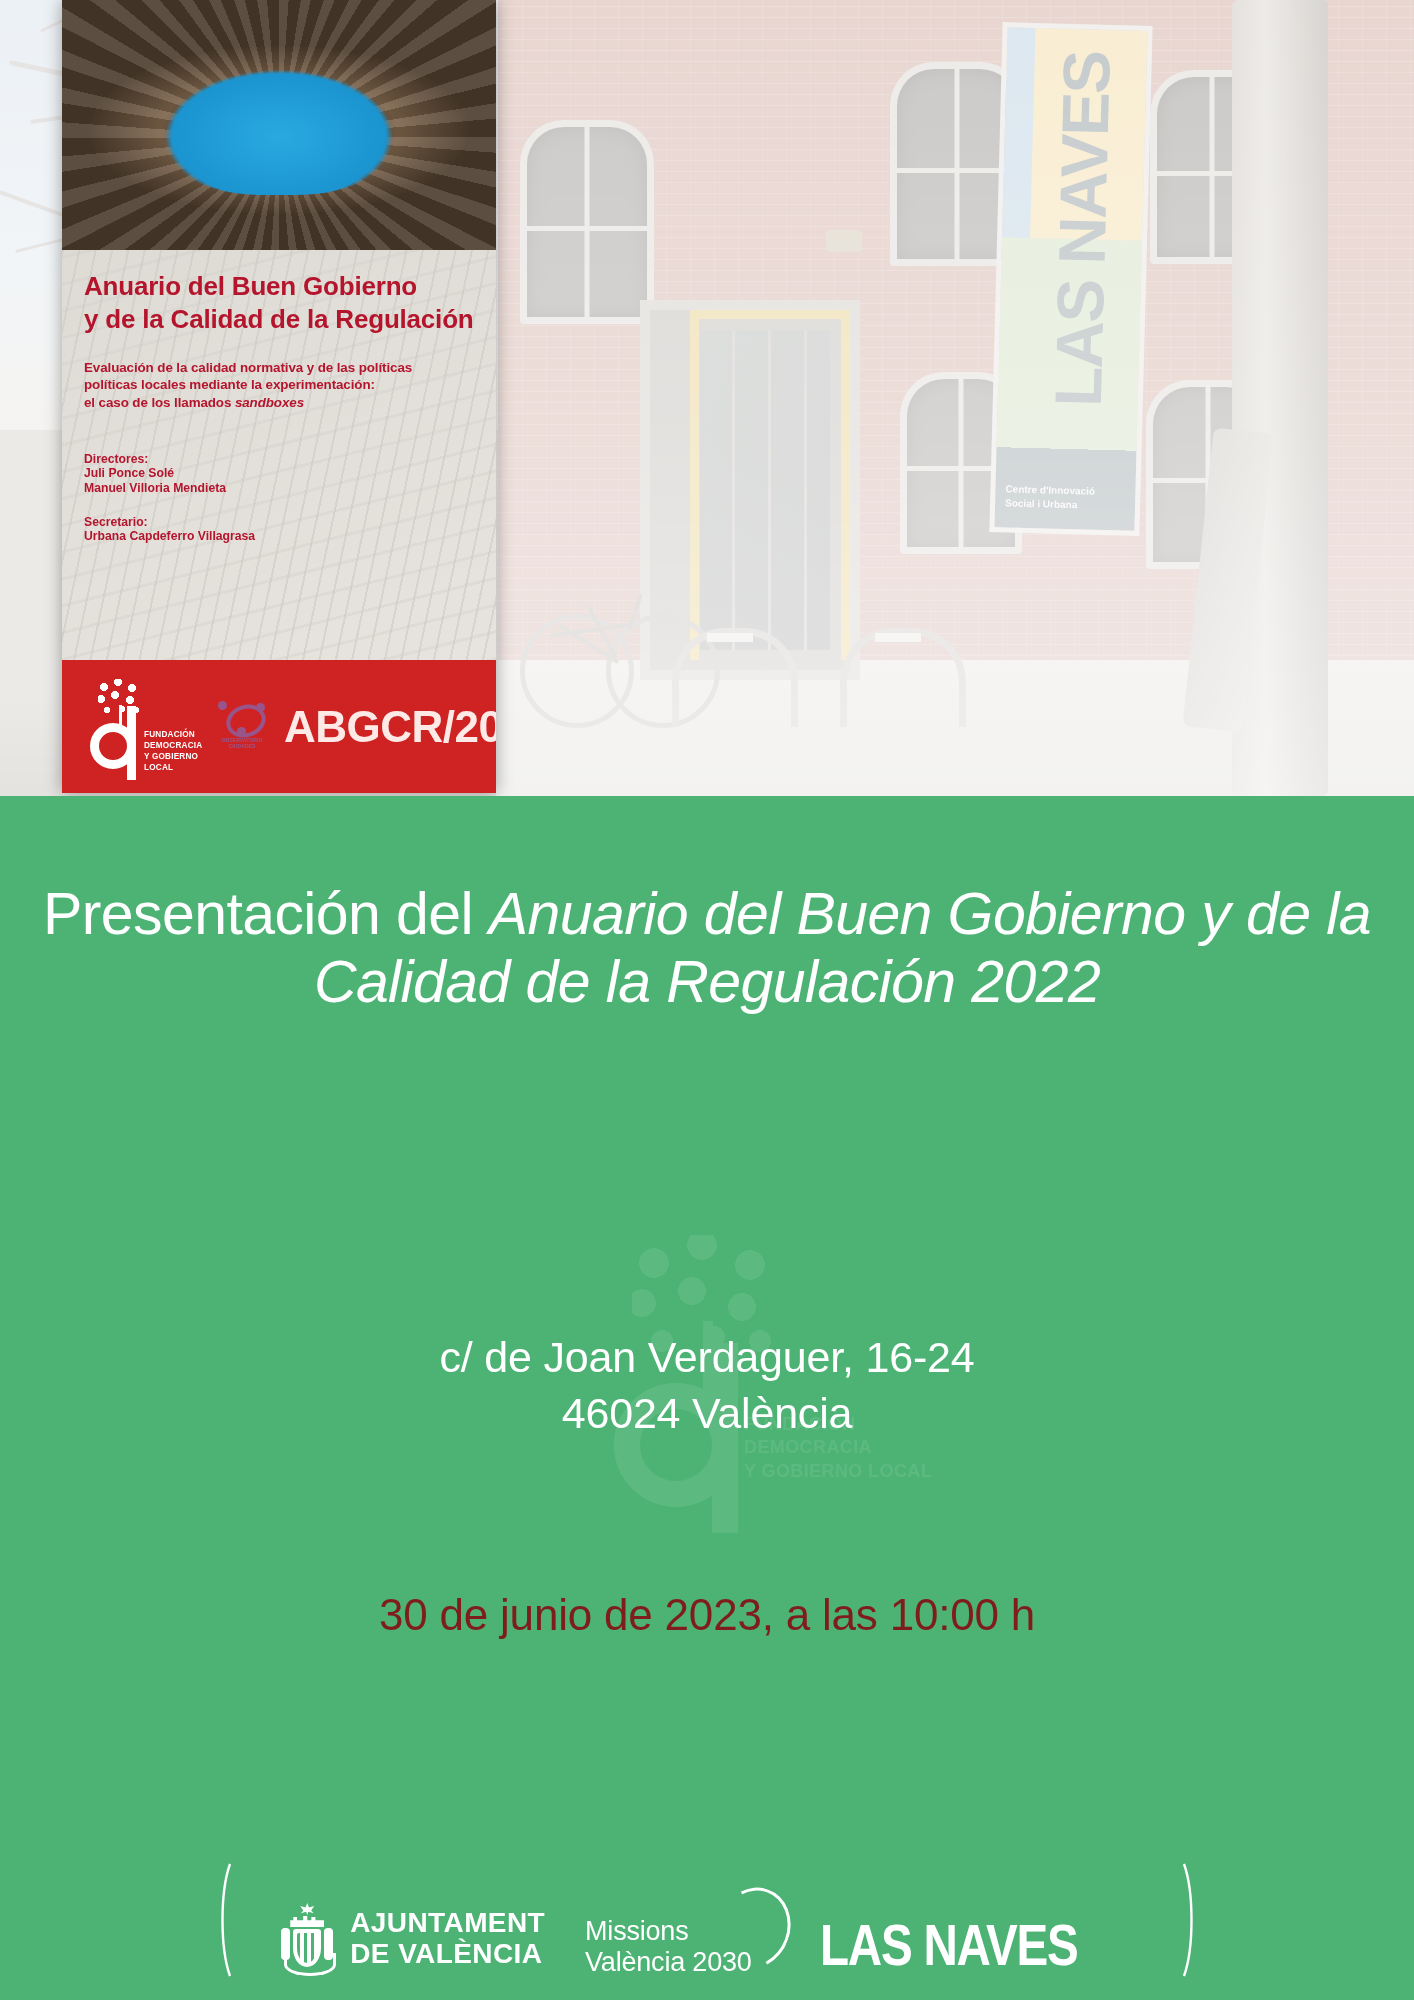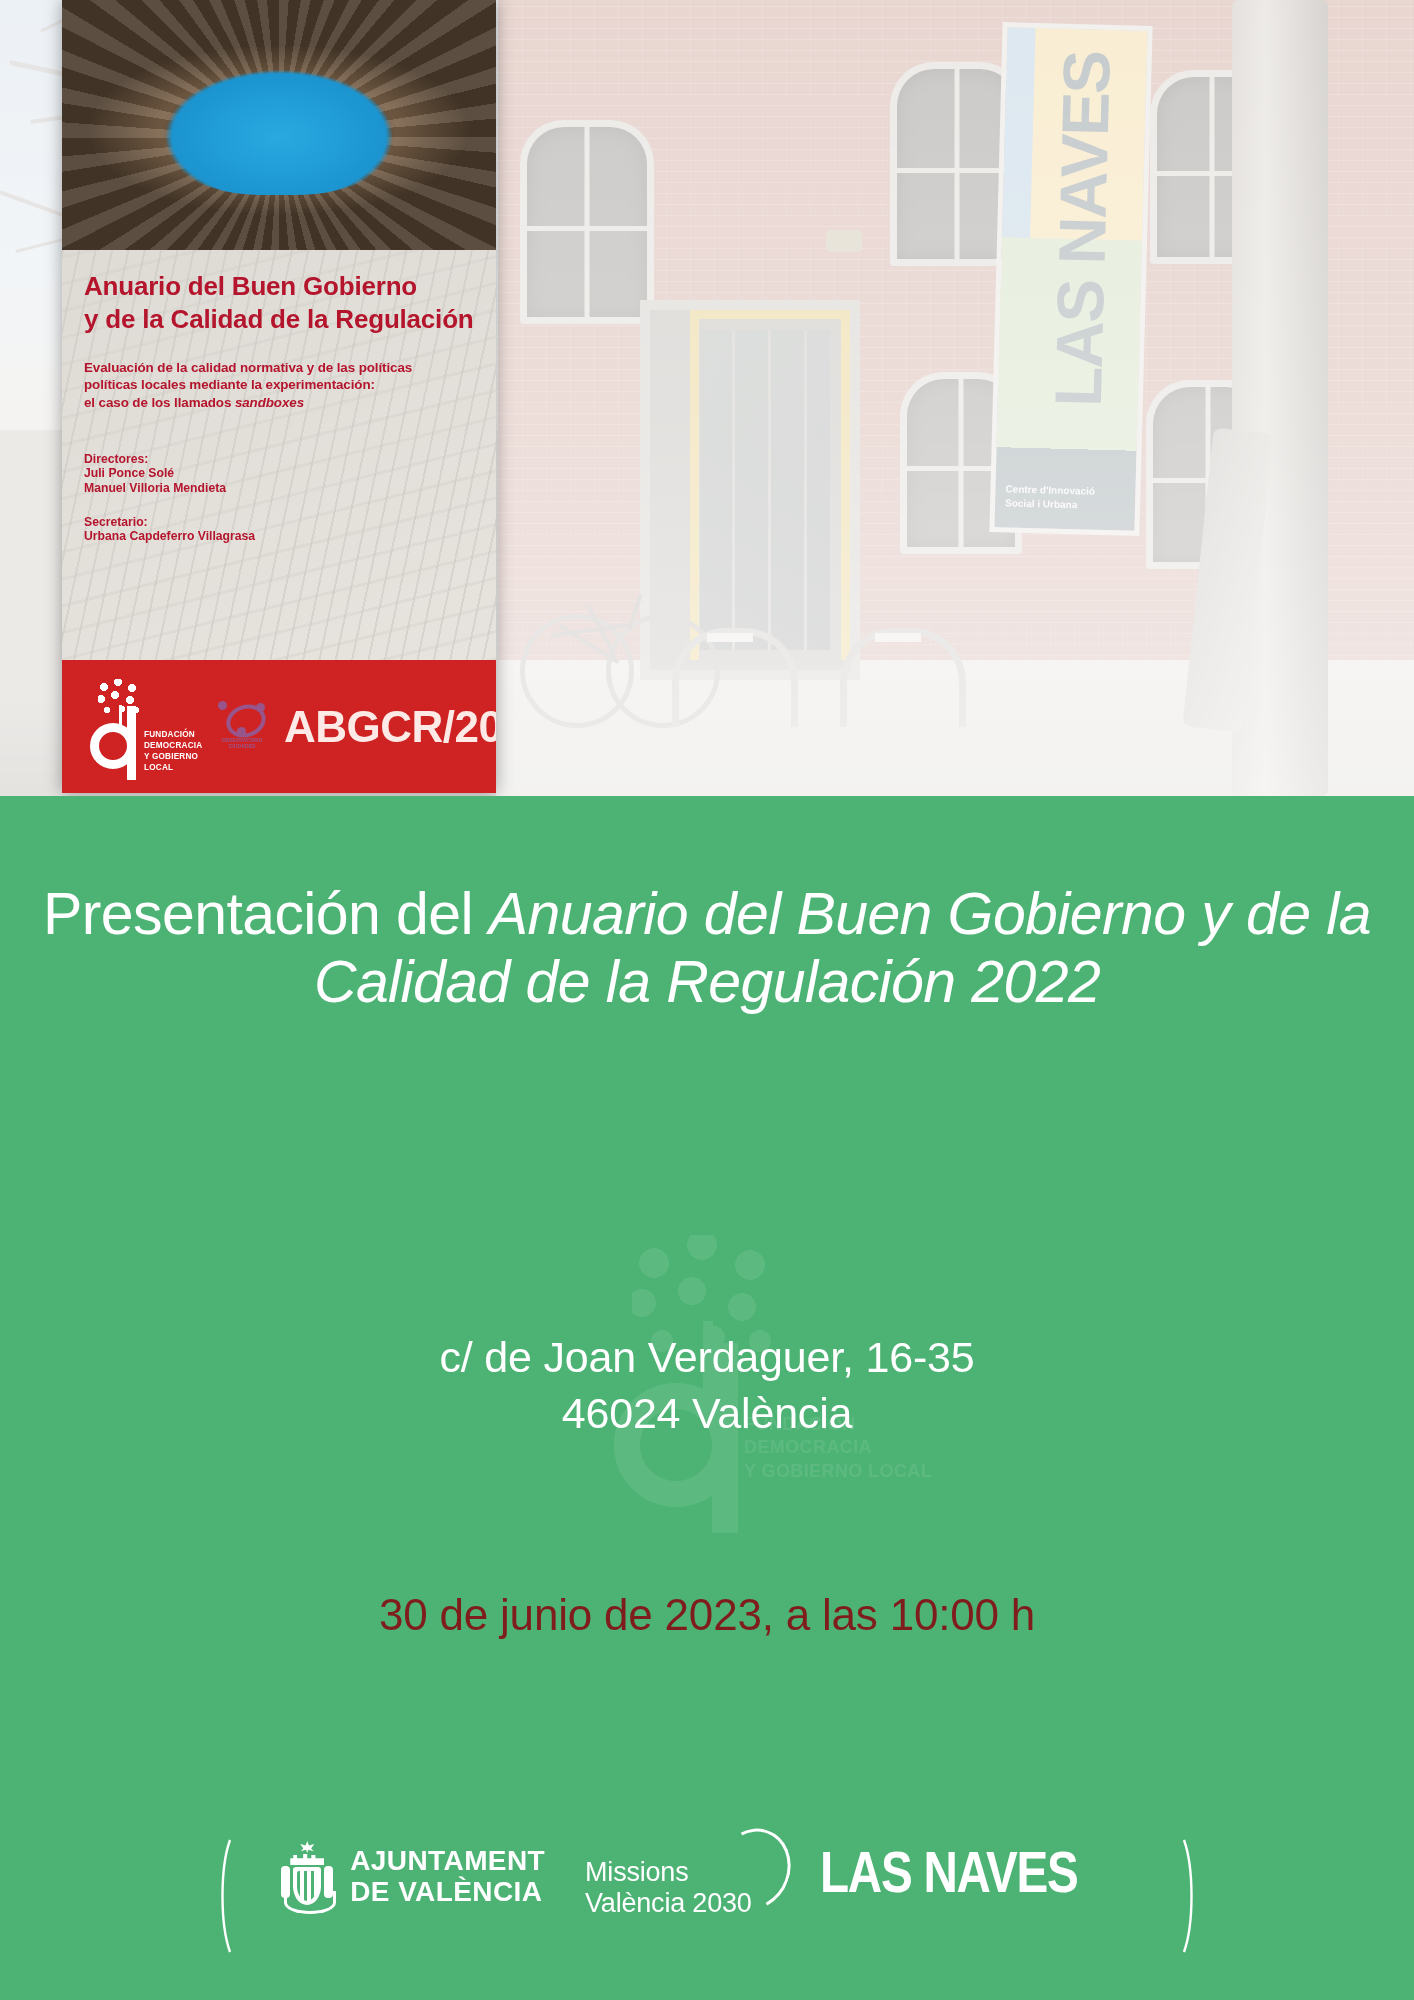--- a/index.html
+++ b/index.html
@@ -255,21 +255,21 @@
   }
   .datetime{
     position:absolute;left:0;top:1590px;width:1414px;z-index:3;
     text-align:center;color:#7f1d1d;
     font-size:44px;letter-spacing:-.2px;
   }
 
   
   .footer{
     position:absolute;left:0;top:1838px;width:1414px;height:140px;z-index:4;
-    display:flex;align-items:flex-start;justify-content:center;gap:0;
+    display:flex;align-items:flex-end;justify-content:center;gap:0;
   }
   .brk{
     width:18px;height:116px;flex:none;position:relative;
   }
   .brk svg{display:block;}
   .gap-a{width:44px;flex:none;}
   .gap-b{width:40px;flex:none;}
   .gap-c{width:34px;flex:none;}
   .gap-d{width:46px;flex:none;}
 
@@ -444,21 +444,21 @@
     <div class="wtree"></div>
     <div class="wd"></div>
     <div class="wtxt" style="white-space:pre-line">FUNDACIÓN
 DEMOCRACIA
 Y GOBIERNO LOCAL</div>
   </div>
 
   <div class="title"><span>Presentación del </span><em>Anuario del Buen Gobierno y de la Calidad de la Regulación 2022</em></div>
 
   <div class="venue">
-    <div>c/ de Joan Verdaguer, 16-35</div>
+    <div>c/ de Joan Verdaguer, 16-24</div>
     <div>46024 València</div>
   </div>
 
   <div class="datetime">30 de junio de 2023, a las 10:00 h</div>
 
   <div class="footer">
 
     <div class="brk">
       <svg width="18" height="116" viewBox="0 0 18 116">
           <path d="M14 2 C4 30, 4 86, 14 114" stroke="#ffffff" stroke-width="2.4" fill="none"></path>

